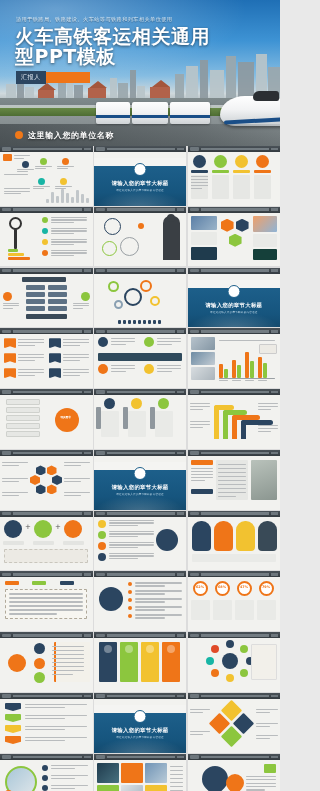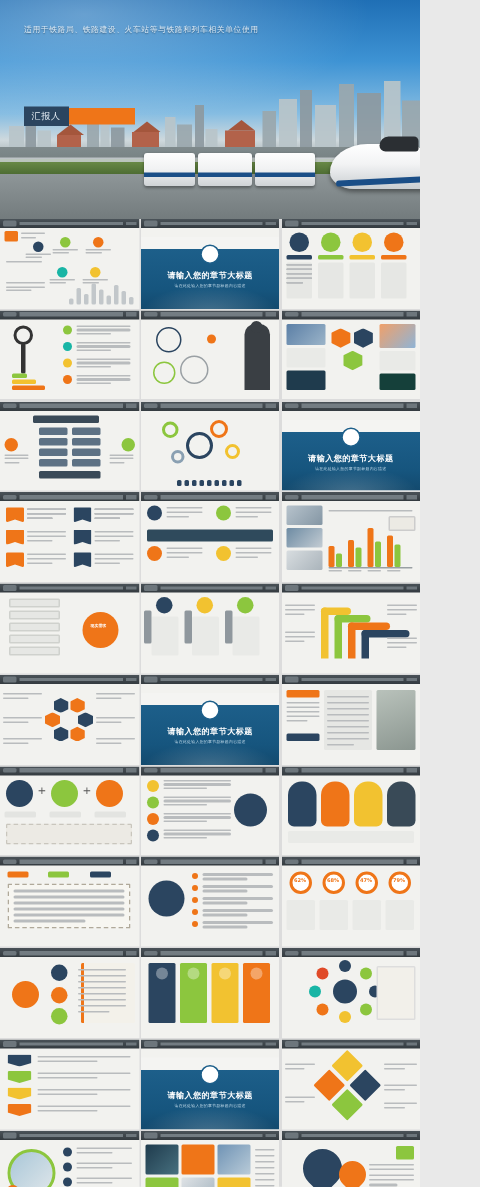--- a/index.html
+++ b/index.html
@@ -134,26 +134,31 @@
     <div class="car" style="left:36px; width:36px;"></div>
     <div class="carstripe" style="left:36px; bottom:12px; width:36px;"></div>
     <div class="car" style="left:74px; width:40px;"></div>
     <div class="carstripe" style="left:74px; bottom:12px; width:40px;"></div>
     <div class="nose"></div>
     <div class="nosewin"></div>
     <div class="nosestripe"></div>
   </div>
 
   <div class="hero-sub">适用于铁路局、铁路建设、火车站等与铁路和列车相关单位使用</div>
+  <div class="hero-title">火车高铁客运相关通用型PPT模板</div>
 
   <div class="byline">
     <span class="byline-tag">汇报人</span>
     <span class="byline-fill"></span>
   </div>
 
+  <div class="orgbar">
+    <span class="orgdot"></span>
+    <span class="orgtxt">这里输入您的单位名称</span>
+  </div>
 </div>
 
 <div id="grid">
     <div class="thumb">
       <div class="tbar">
         <span class="bmark"></span>
         <span class="btext"></span>
         <span class="bdots"></span>
       </div>
       <div class="tbody">

